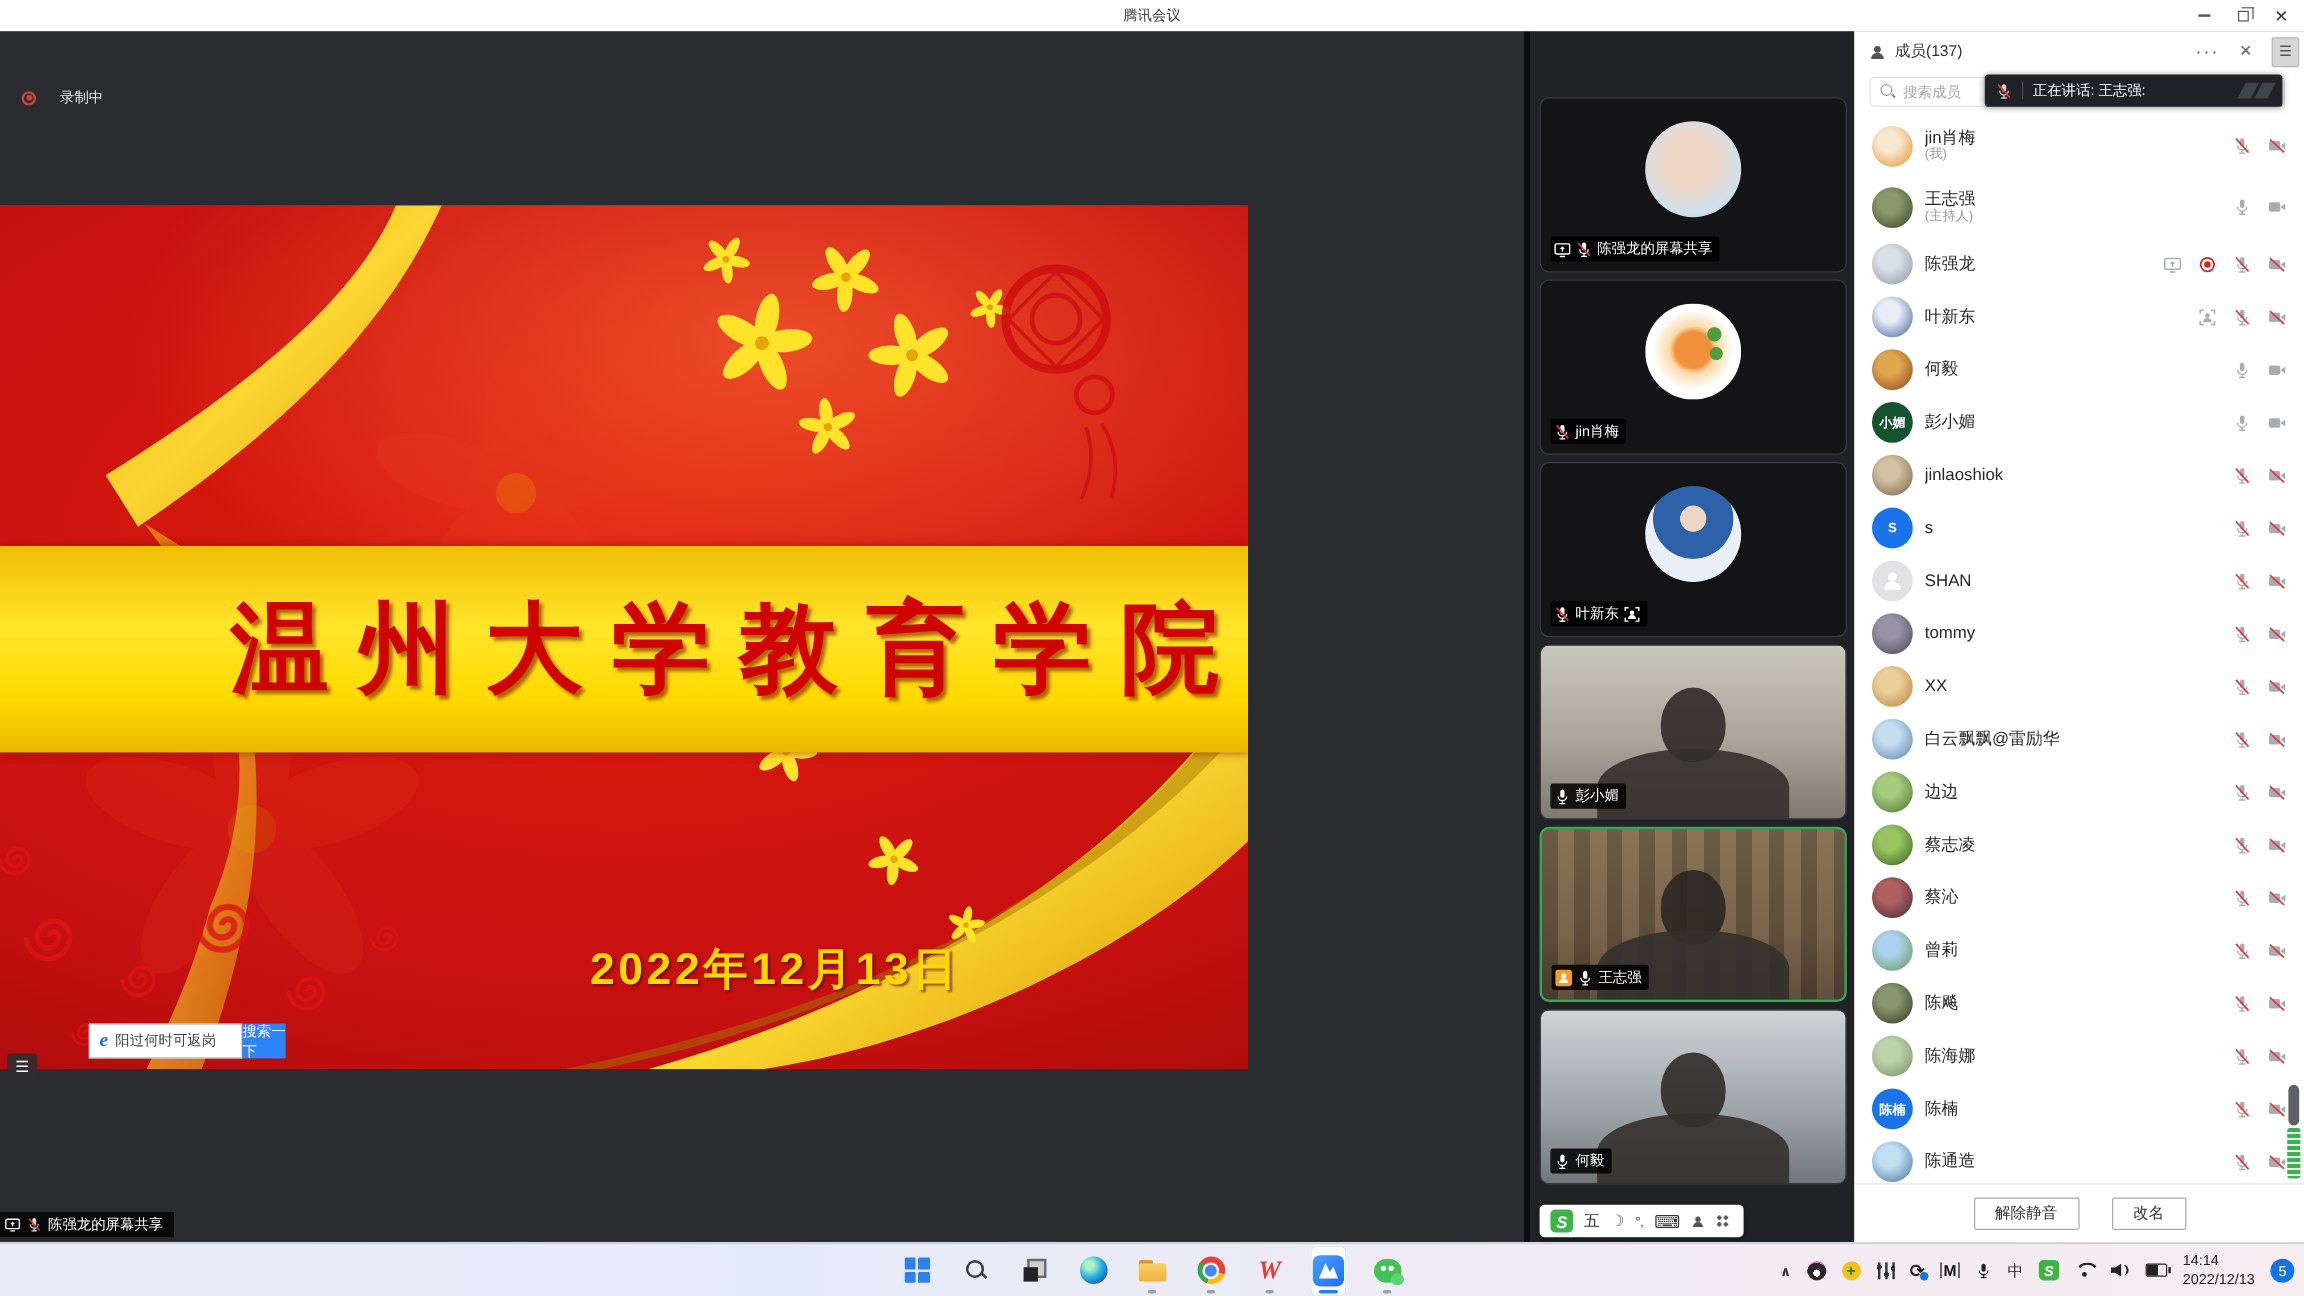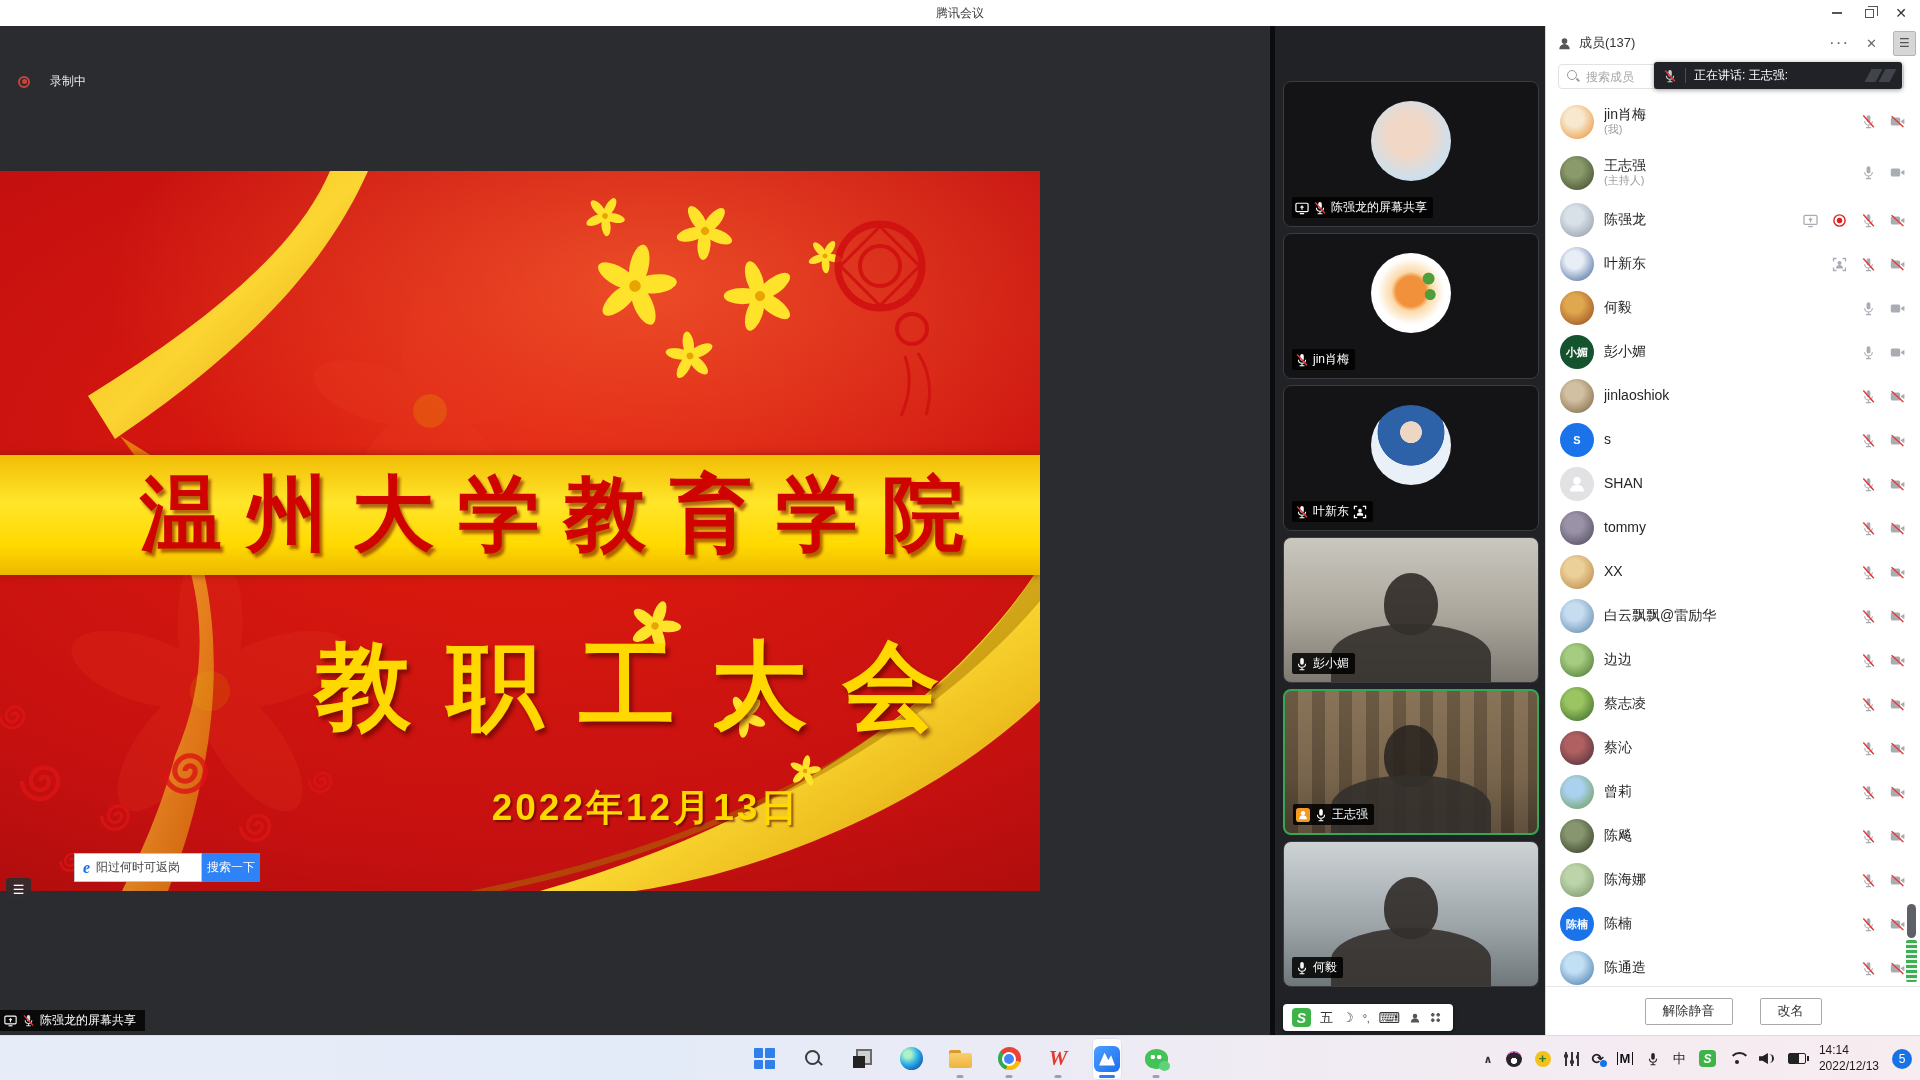--- a/index.html
+++ b/index.html
@@ -25,41 +25,41 @@
   .rec-dot{width:12px;height:12px;border-radius:50%;border:2px solid #c9443c;
     display:flex;align-items:center;justify-content:center}
   .rec-dot::after{content:"";width:5px;height:5px;border-radius:50%;background:#c9443c}
 
   
   #slide{position:absolute;left:0;top:145px;width:1040px;height:720px;overflow:hidden;
     background:
       radial-gradient(115% 85% at 62% 16%, rgba(255,120,60,.55) 0%, rgba(230,30,10,.0) 45%),
       radial-gradient(140% 110% at 50% 40%, #e01c0e 0%, #c51010 50%, #9c0a0a 80%, #7c0606 100%);}
   #slide .decor{position:absolute;left:0;top:0;width:1040px;height:720px;pointer-events:none}
-  .band{position:absolute;left:0;top:284px;width:100%;height:120px;
+  .band{position:absolute;left:0;top:284px;width:100%;height:172px;
     background:linear-gradient(180deg,#f2bd06,#ffe62a 40%,#ffd900 75%,#edb800);
     box-shadow:0 -2px 6px rgba(120,30,0,.35),0 2px 6px rgba(120,30,0,.35);
-    display:flex;align-items:center;justify-content:flex-start}
+    display:flex;align-items:center;justify-content:flex-end}
   .slide-title{font-family:"Liberation Serif","DejaVu Serif",serif;font-weight:bold;font-size:82px;
     color:#cf0400;letter-spacing:24px;padding-left:140px;white-space:nowrap;
     text-shadow:3px 4px 3px rgba(110,0,0,.55)}
   .slide-sub{position:absolute;left:0;width:100%;top:452px;text-align:center;padding-left:250px;
     font-family:"Liberation Serif","DejaVu Serif",serif;font-weight:bold;font-size:96px;color:#ffd800;
     letter-spacing:36px;white-space:nowrap;text-shadow:3px 4px 4px rgba(80,0,0,.6)}
   .slide-date{position:absolute;left:0;width:100%;top:612px;text-align:center;padding-left:252px;
     font-weight:bold;font-size:37px;color:#ffd800;letter-spacing:3px;
     text-shadow:2px 2px 2px rgba(80,0,0,.6)}
 
   
   .search-widget{position:absolute;left:74px;top:682px;height:29px;display:flex;z-index:5}
   .sw-box{display:flex;align-items:center;gap:6px;background:#fff;border:1px solid #c4c4c4;
     padding:0 8px;width:128px;font-size:12px;color:#444;white-space:nowrap;overflow:hidden}
   .sw-e{color:#1e6ee8;font-weight:bold;font-style:italic;font-size:16px;
     font-family:"Liberation Serif",serif}
-  .sw-btn{background:#2d83f7;color:#fff;font-size:12px;width:58px;display:flex;
+  .sw-btn{background:#2d83f7;color:#fff;font-size:12px;width:36px;display:flex;
     align-items:center;justify-content:center}
   .anno-btn{position:absolute;left:6px;top:852px;width:25px;height:22px;border-radius:3px;
     background:rgba(45,45,48,.9);color:#fff;display:flex;align-items:center;justify-content:center;
     font-size:13px;z-index:6}
   .anno-btn::before{content:"☰"}
   .share-tag{position:absolute;left:0;top:984px;height:21px;background:rgba(8,8,8,.92);
     display:flex;align-items:center;gap:5px;padding:0 9px 0 4px;color:#fff;font-size:12px;z-index:6}
   .share-tag svg{width:13px;height:13px}
 
   
@@ -347,21 +347,20 @@
           <use href="#spr" transform="translate(255,655) scale(1.2)"></use>
           <use href="#spr" transform="translate(320,610) scale(0.9)"></use>
           <use href="#spr" transform="translate(70,690) scale(0.8)"></use>
           <use href="#spr" transform="translate(12,545) scale(1.0)"></use>
         </g>
       </svg>
 
       <div class="band">
         <span class="slide-title">温州大学教育学院</span>
       </div>
-      <div class="slide-sub">教职工大会</div>
       <div class="slide-date">2022年12月13日</div>
 
       <div class="search-widget">
         <span class="sw-box">
           <span class="sw-e">e</span>
           <span>阳过何时可返岗</span>
         </span>
         <span class="sw-btn">搜索一下</span>
       </div>
     </div>

